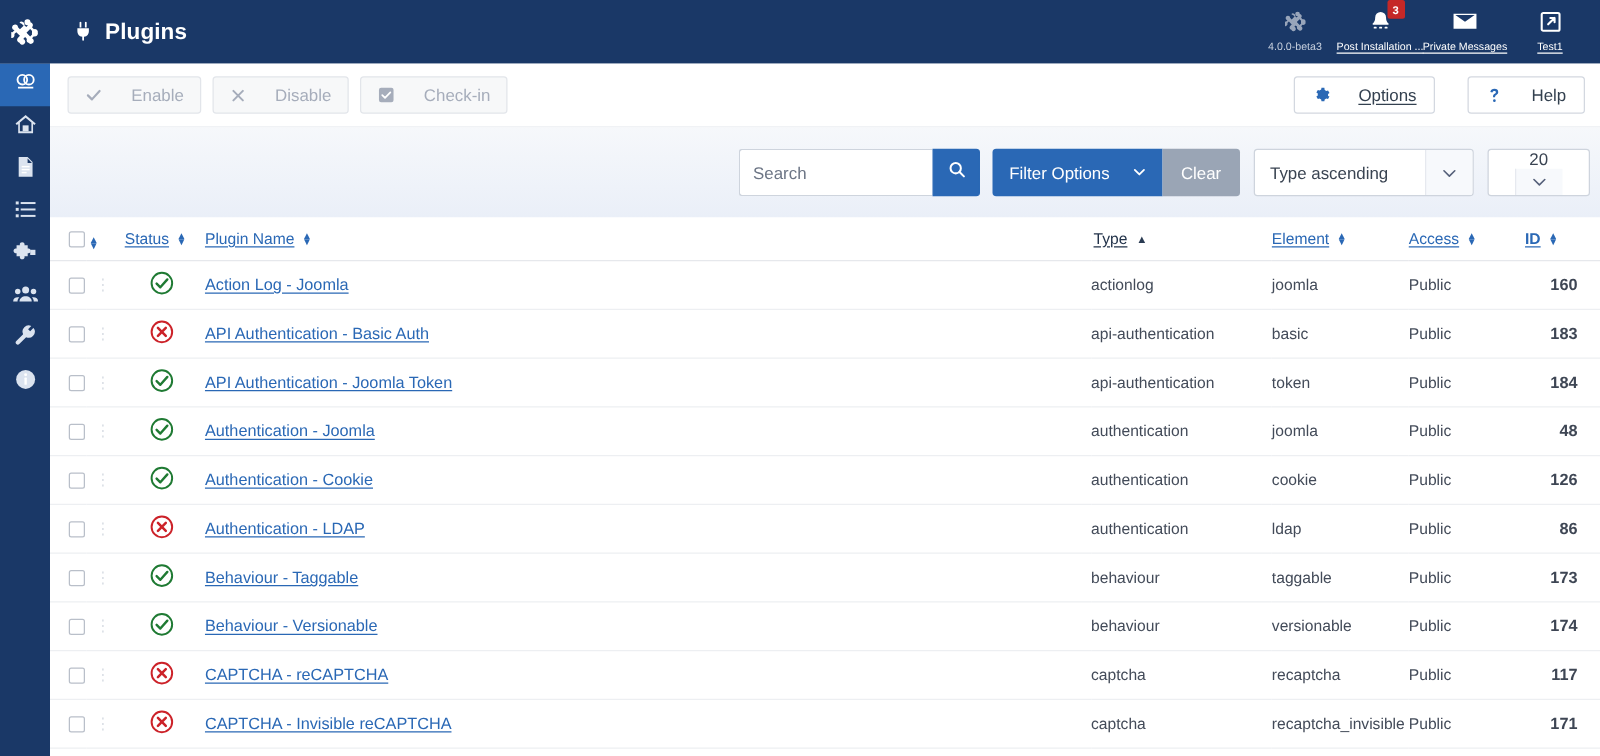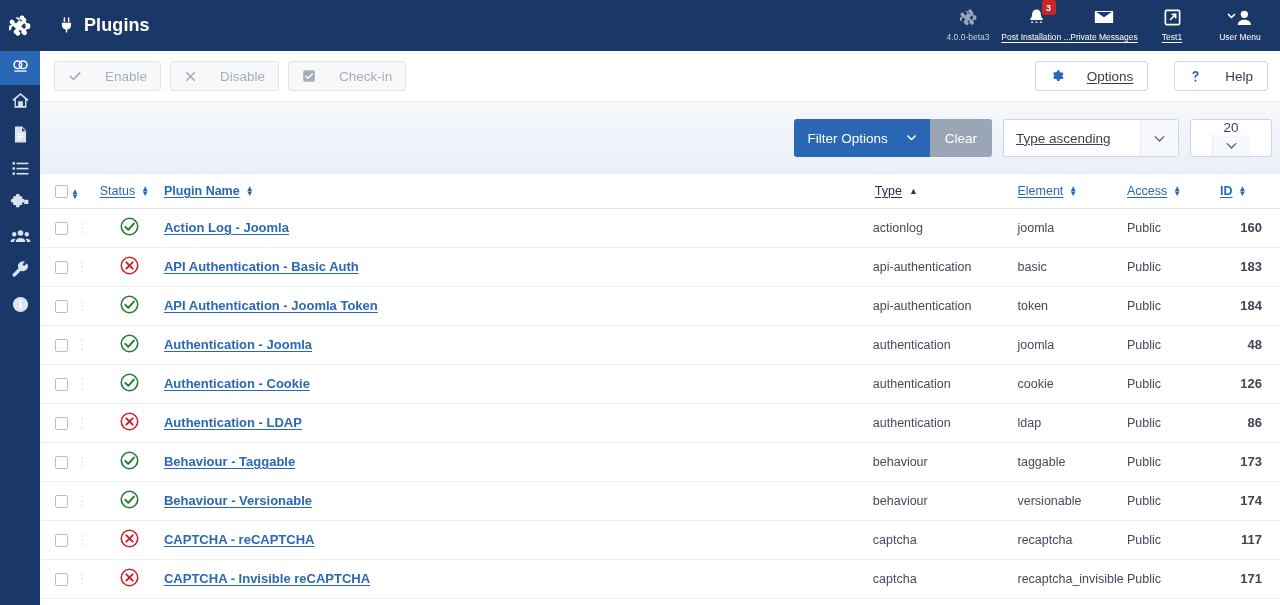--- a/index.html
+++ b/index.html
@@ -152,21 +152,21 @@
   }
   .sel .sel-val { padding: 0 12px; white-space: nowrap; }
   .sel .sel-arrow {
     width: 38px; height: 100%;
     border-left: 1px solid #e6e9ef;
     background: #f7f9fc;
     display: flex; align-items: center; justify-content: center;
     color: #55607a;
   }
   .sel.order { width: 176px; }
-  .sel.order .sel-val { flex: 1; text-decoration: underline; }
+  .sel.order .sel-val { flex: 1; }
   .sel.limit { width: 82px; margin-right: 8px; flex-direction: column; }
   .sel.limit .sel-val { flex: 1; }
 
   
   .tablewrap { padding: 0; background: #fff; }
   table { width: 1240px; border-collapse: collapse; table-layout: fixed; }
   thead th {
     height: 34px;
     font-size: 12.5px; font-weight: normal;
     text-align: left; color: #2a68b5;
@@ -180,21 +180,21 @@
   .th-lnk .tl { text-decoration: underline; text-underline-offset: 2px; }
   tbody td {
     height: 39px;
     font-size: 12.5px; color: #3e4654;
     border-bottom: 1px solid #edeff2;
     padding: 0; vertical-align: middle;
   }
   .c-chk { width: 28px; text-align: center; padding-left: 15px !important; }
   .c-ord { width: 26px; text-align: center; }
   .c-sts { width: 66px; text-align: center; }
-  .c-name { width: 686px; padding-left: 0 !important; font-weight: bold; }
+  .c-name { width: 686px; padding-left: 0 !important; }
   .c-type { width: 140px; }
   .c-elem { width: 106px; }
   .c-acc  { width: 90px; }
   .c-id   { width: 58px; text-align: right; padding-right: 18px !important; font-weight: bold; }
 
   thead .c-chk, thead .c-ord, thead .c-sts { text-align: left; }
   thead .c-sts { padding-left: 4px !important; }
   thead .c-id { text-align: left; padding-right: 0 !important; }
   thead .c-type { padding-left: 2px; }
 
@@ -272,30 +272,20 @@
     <div class="hdr-item">
       <span class="hi-ico">
         <svg width="19" height="19" viewBox="0 0 24 24" fill="none" stroke="currentColor" stroke-width="2.1">
           <rect x="3" y="3" width="18" height="18" rx="1.6"></rect>
           <path d="M9.5 14.5 16 8M16 8h-4.3M16 8v4.3" stroke-linecap="round"></path>
         </svg>
       </span>
       <span class="hi-lab">Test1</span>
     </div>
 
-    <div class="hdr-item plain">
-      <span class="hi-ico">
-        <svg width="26" height="19" viewBox="0 0 32 24" fill="currentColor">
-          <path d="M1.5 8.2 5.2 12 9 8.2" fill="none" stroke="currentColor" stroke-width="2.2" stroke-linecap="round" stroke-linejoin="round"></path>
-          <circle cx="21.5" cy="8" r="4.6"></circle>
-          <path d="M13.2 21.5c0-4.2 3.7-6.6 8.3-6.6s8.3 2.4 8.3 6.6z"></path>
-        </svg>
-      </span>
-      <span class="hi-lab">User Menu</span>
-    </div>
 
   </div>
 </div>
 
 <div class="sidebar">
   <div class="sb-item active">
     <span>
       <svg width="21" height="21" viewBox="0 0 24 24" fill="none" stroke="currentColor" stroke-width="1.7">
         <circle cx="9" cy="10" r="4.4"></circle>
           <circle cx="15" cy="10" r="4.4"></circle>
@@ -415,20 +405,33 @@
             <path d="M12.1 2c-3.2 0-5.4 1.6-6.1 4.6l3 .9c.4-1.5 1.4-2.3 2.9-2.3 1.4 0 2.3.7 2.3 1.8 0 .9-.5 1.5-1.8 2.4-1.8 1.2-2.5 2.2-2.4 4.3v.8h3.1v-.6c0-1.2.4-1.8 1.8-2.7 2-1.3 2.8-2.5 2.8-4.4C17.7 3.7 15.5 2 12.1 2z"></path>
             <circle cx="12" cy="19.5" r="2"></circle>
           </svg>
         </span>
         <span>Help</span>
       </div>
     </div>
   </div>
 
   <div class="filter-band">
+    <div class="fgroup">
+      <div class="search-wrap">
+        <input class="search-inp" type="text" placeholder="Search" style="">
+        <div class="search-btn">
+          <span>
+            <svg width="15" height="15" viewBox="0 0 24 24" fill="none" stroke="currentColor" stroke-width="2.6" stroke-linecap="round">
+              <circle cx="10.5" cy="10.5" r="6.6"></circle>
+                <path d="M15.4 15.4 21 21"></path>
+            </svg>
+          </span>
+        </div>
+      </div>
+    </div>
 
     <div class="fo-btn">
       <span>Filter Options</span>
       <span>
         <svg width="11" height="11" viewBox="0 0 24 24" fill="none" stroke="currentColor" stroke-width="3.2" stroke-linecap="round" stroke-linejoin="round">
             <path d="M4 8.5 12 16.5 20 8.5"></path>
           </svg>
       </span>
     </div>
     <div class="clear-btn">

